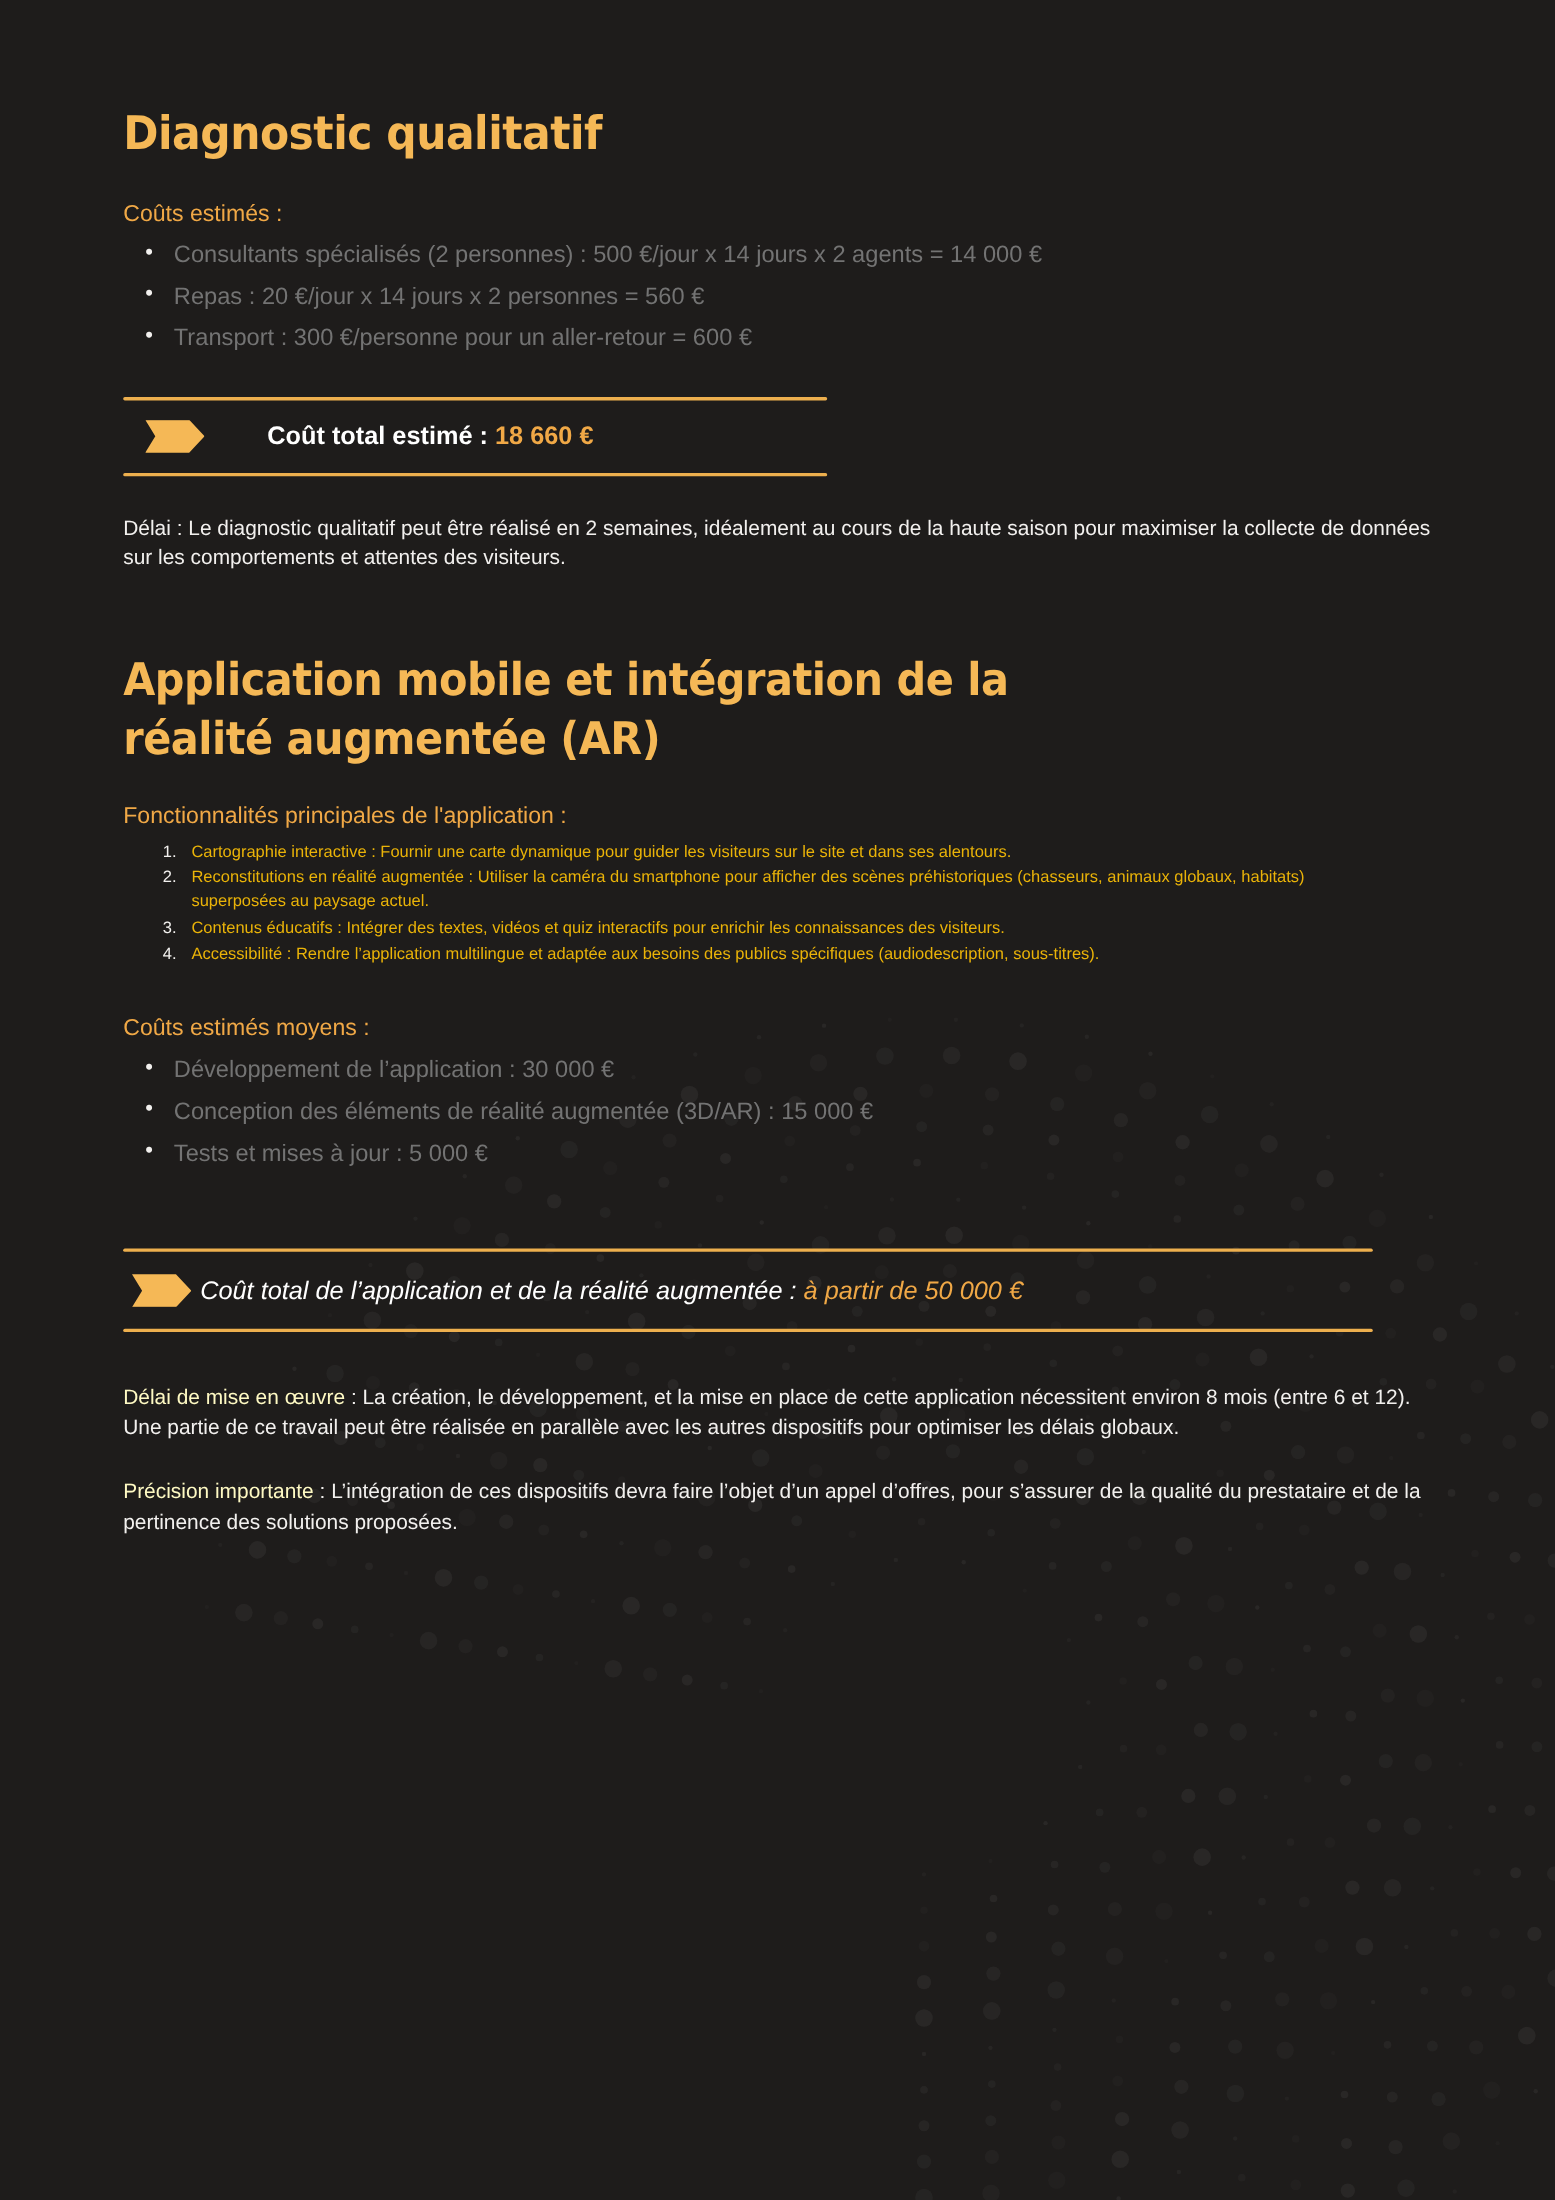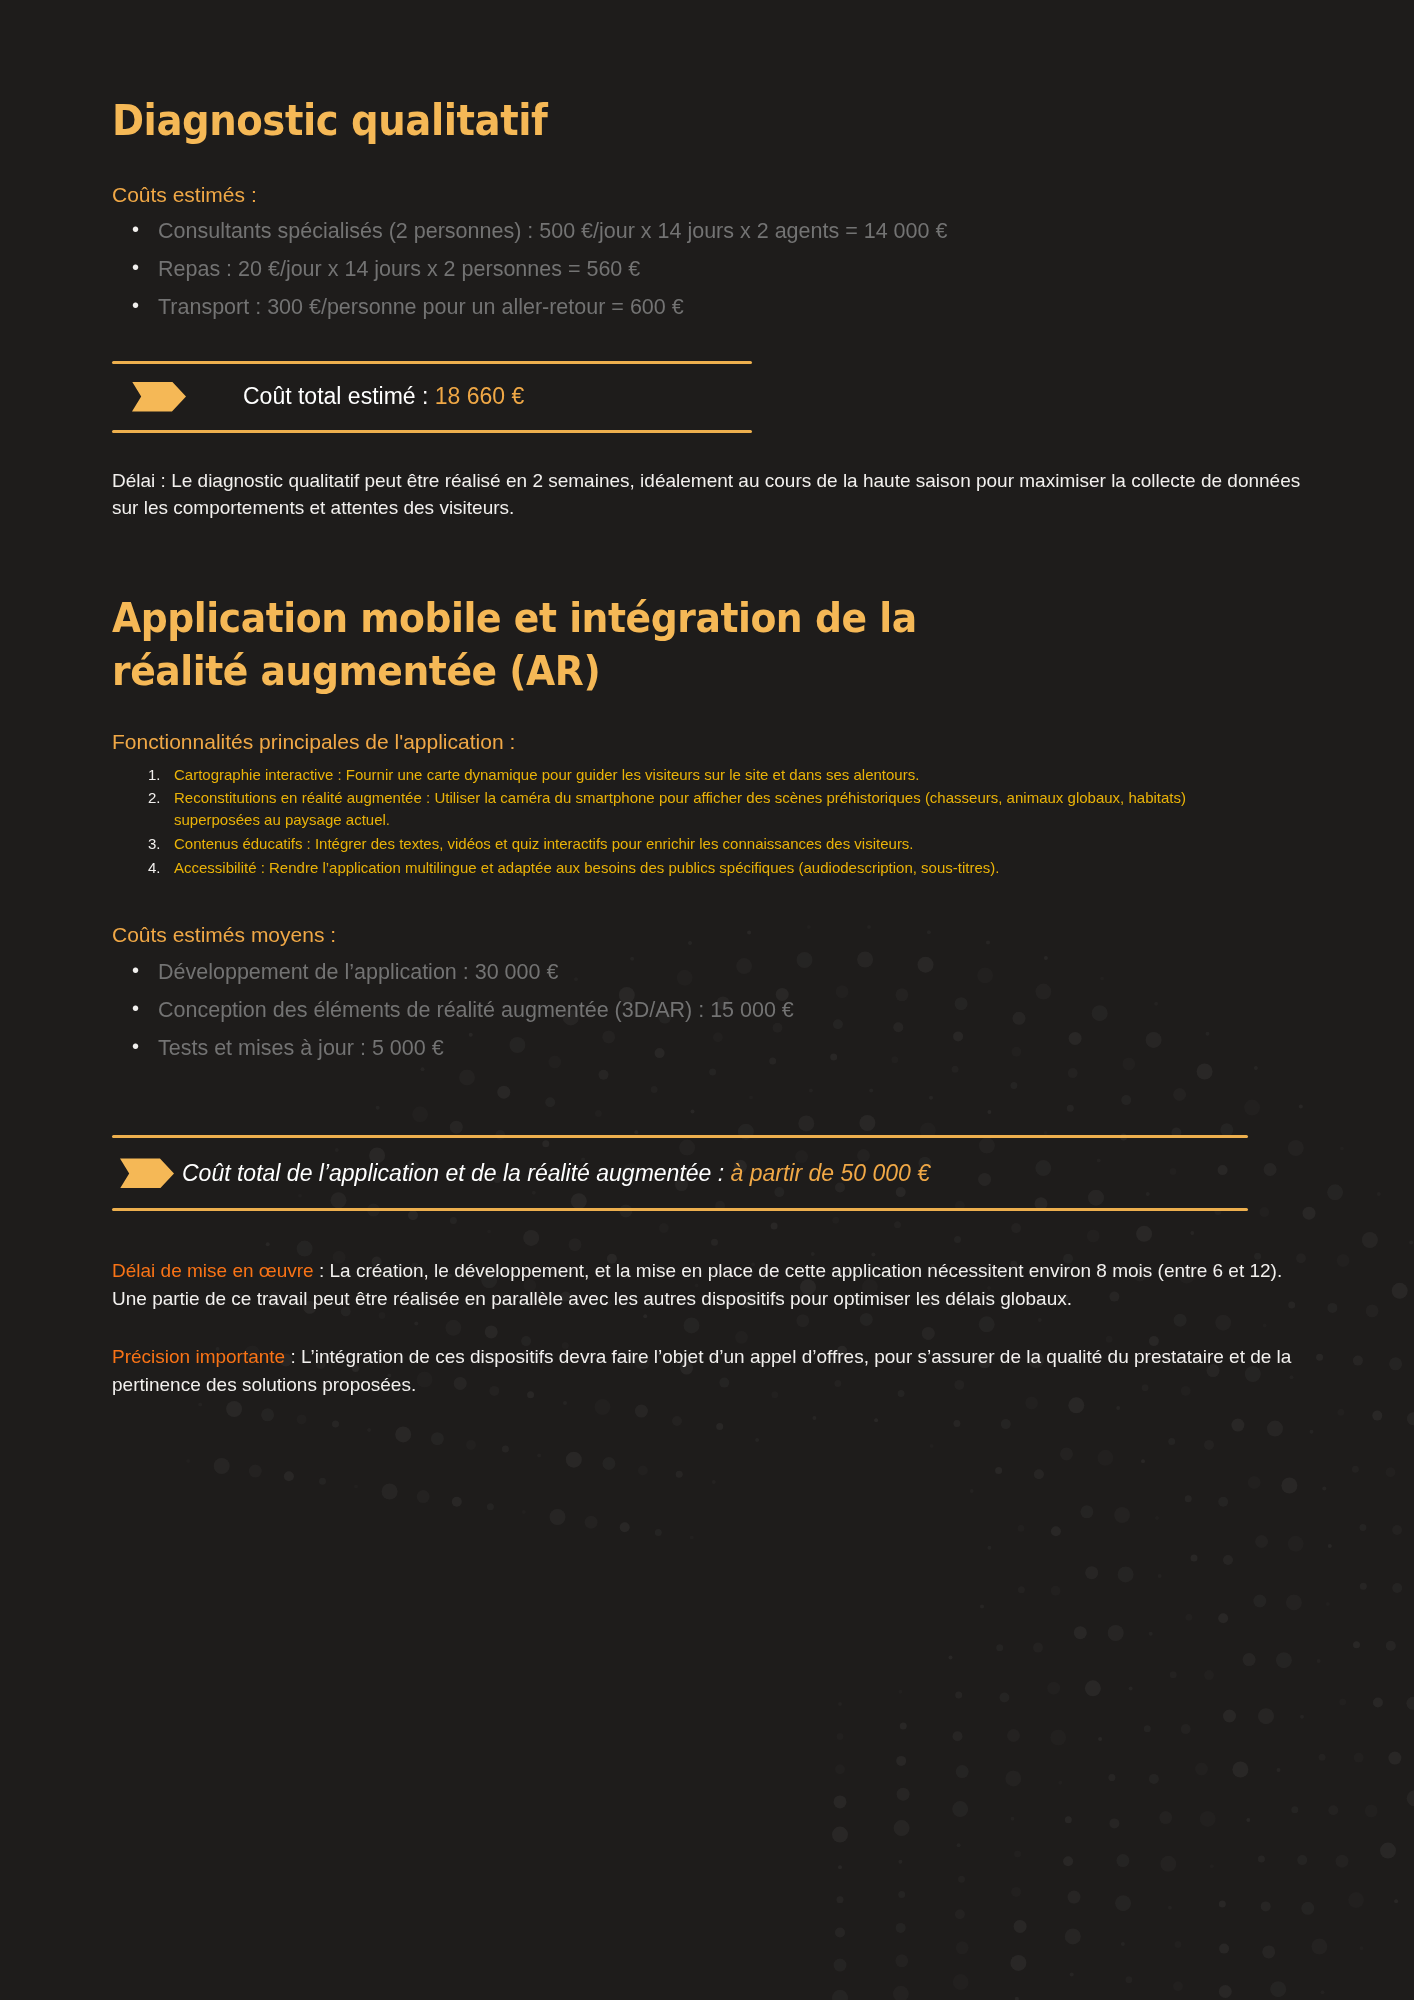--- a/index.html
+++ b/index.html
@@ -137,39 +137,39 @@
   }
   .total-text {
     font-size: 23px;
     color: #ffffff;
     white-space: nowrap;
   }
   .total-text .amount { color: #F0A846; }
 
   
   .total-block.narrow { width: 640px; }
-  .total-block.narrow .row { padding-left: 0; }
+  .total-block.narrow .row { padding-left: 0; font-weight: bold; }
   .total-block.narrow .flag-icon { margin-left: 20px; }
   .total-block.narrow .total-text { margin-left: 57px; }
 
   
   .total-block.wide { width: 1136px; margin-top: 64px; font-style: italic; }
   .total-block.wide .row { padding: 20px 0 20px 0; }
   .total-block.wide .flag-icon { margin-left: 8px; }
   .total-block.wide .total-text { margin-left: 8px; font-size: 23px; }
 
   
   p.body {
     font-size: 19px;
     line-height: 1.47;
     color: #f2f0ee;
     margin: 0;
     max-width: 1190px;
   }
-  p.body .lead-amber { color: #f97316; }
+  p.body .lead-amber { color: #fef9c3; }
   .sp-30 { height: 30px; }
   .sp-34 { height: 34px; }
   .sp-40 { height: 40px; }
   .sp-46 { height: 46px; }
   .sp-70 { height: 70px; }
 </style>
 </head>
 <body>
 
 <svg id="bg-deco" viewBox="0 0 1414 2000" xmlns="http://www.w3.org/2000/svg" aria-hidden="true">

